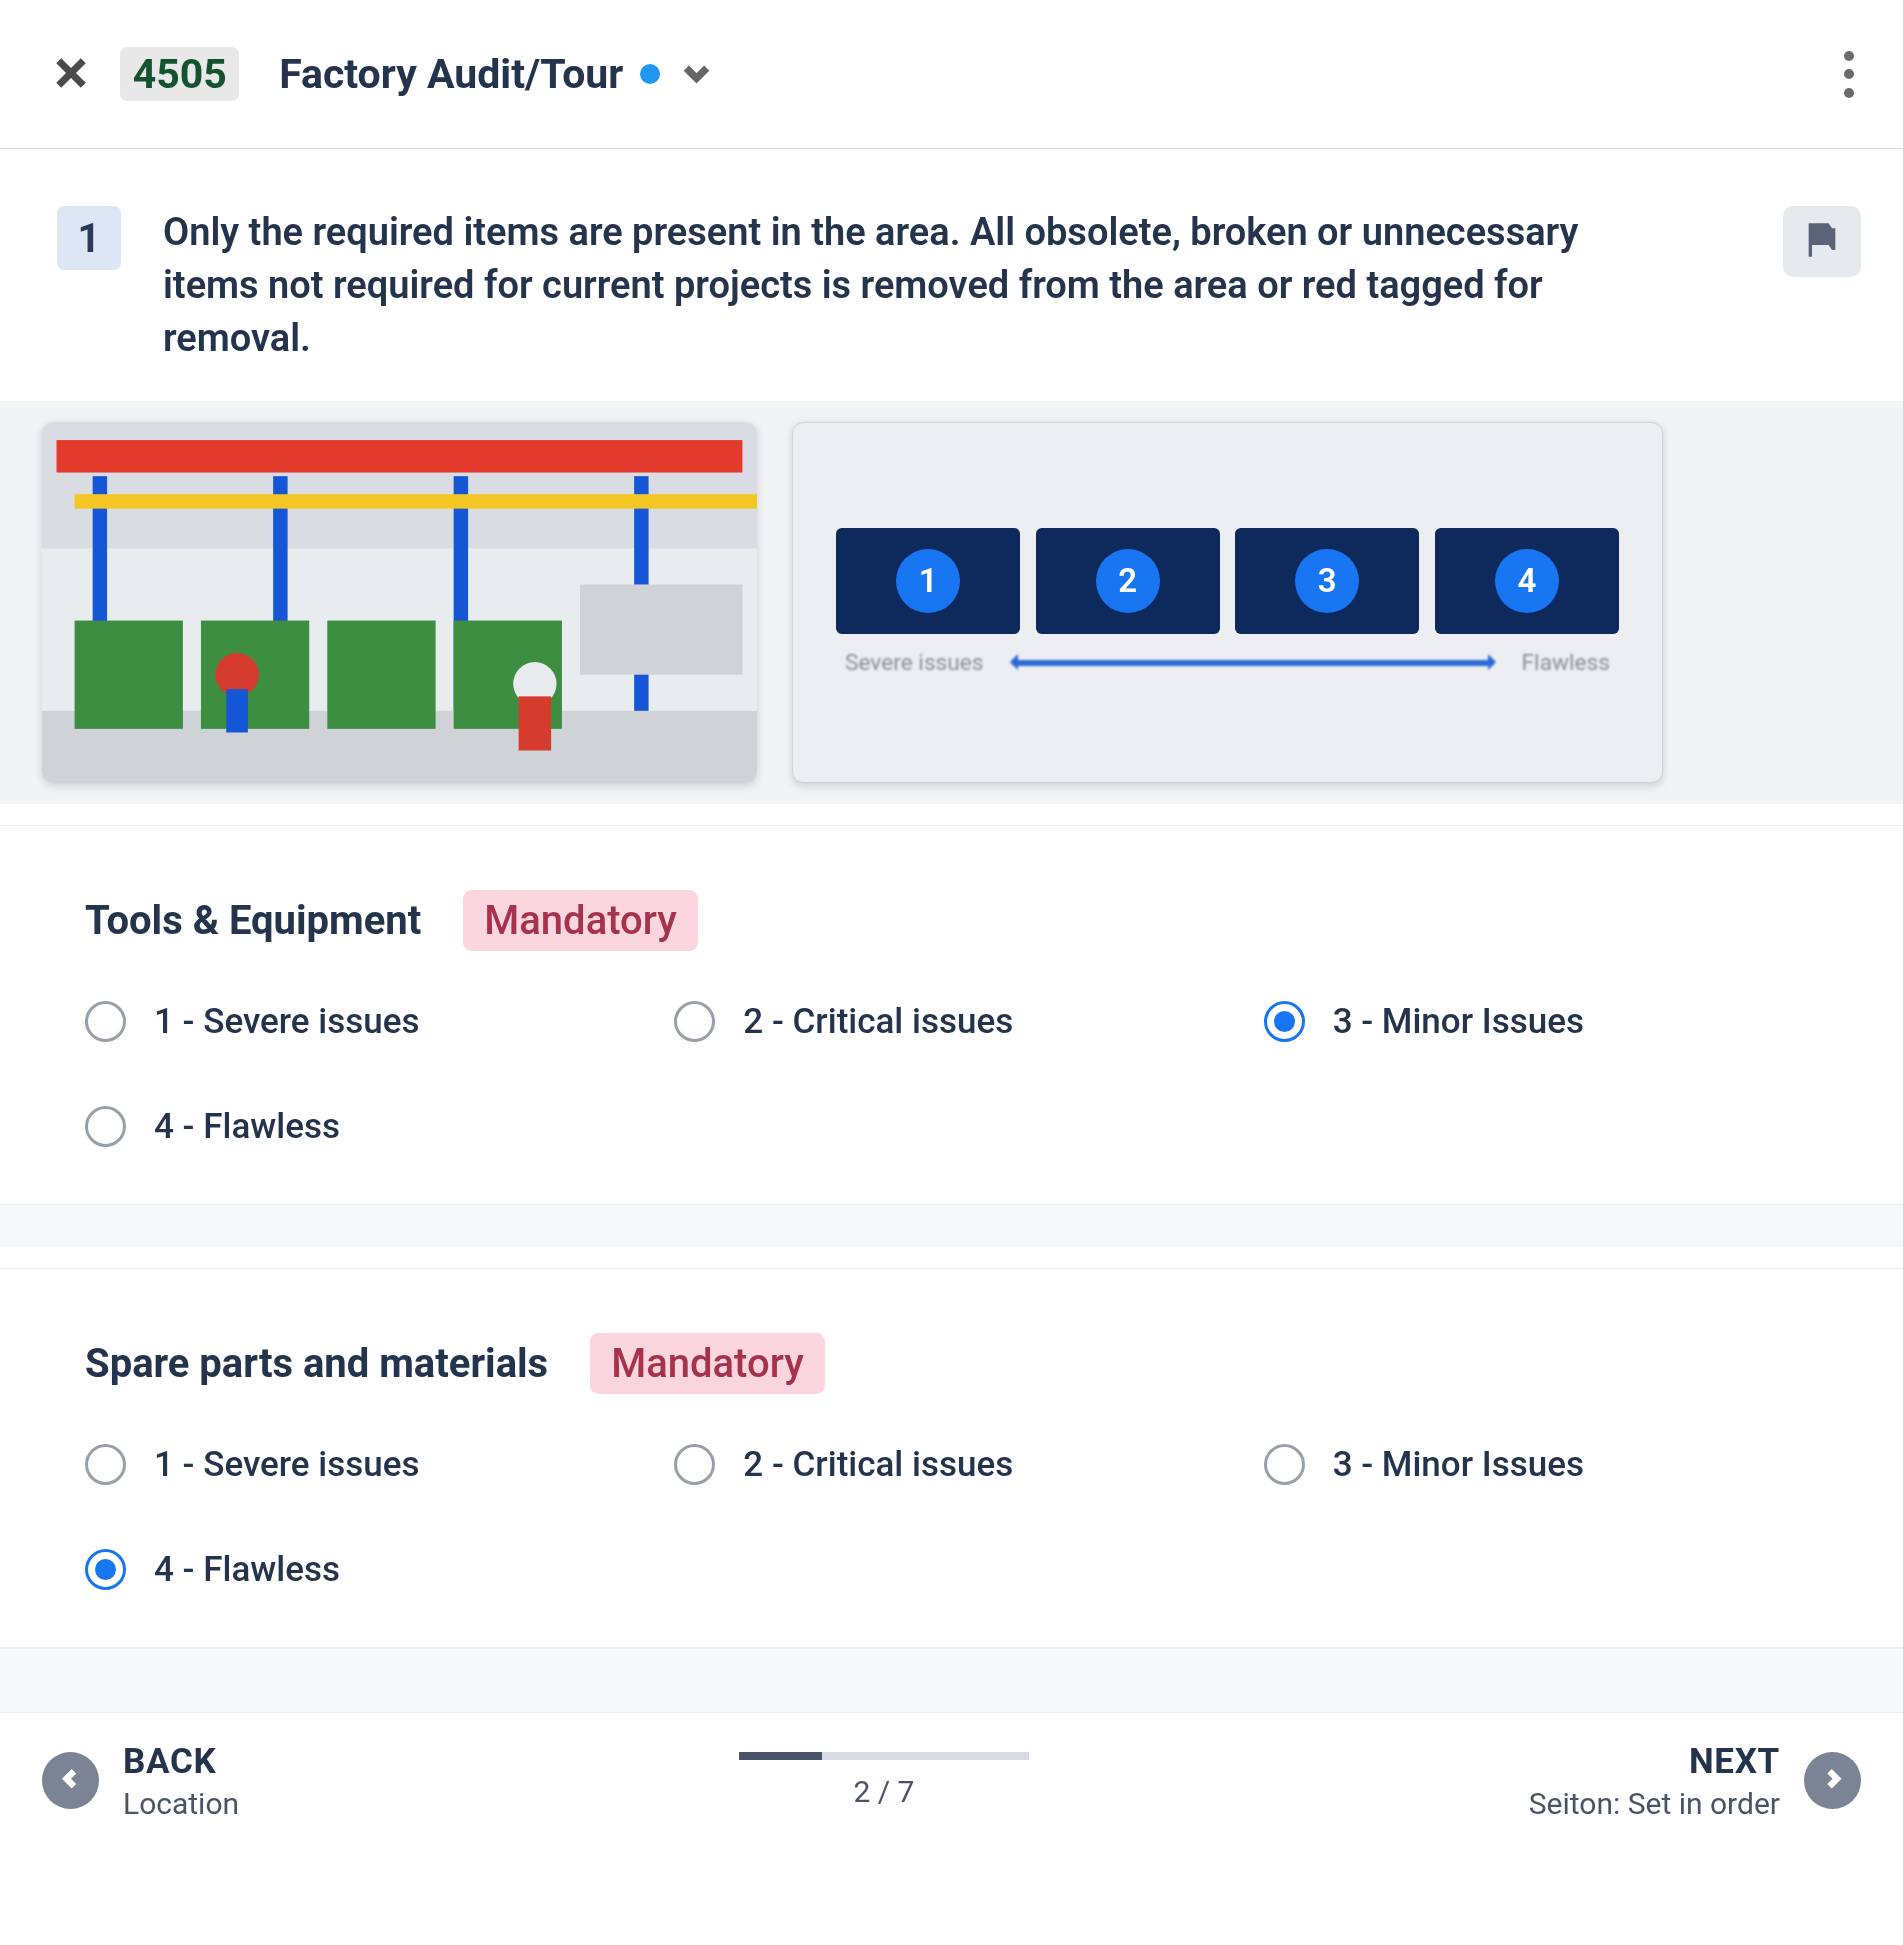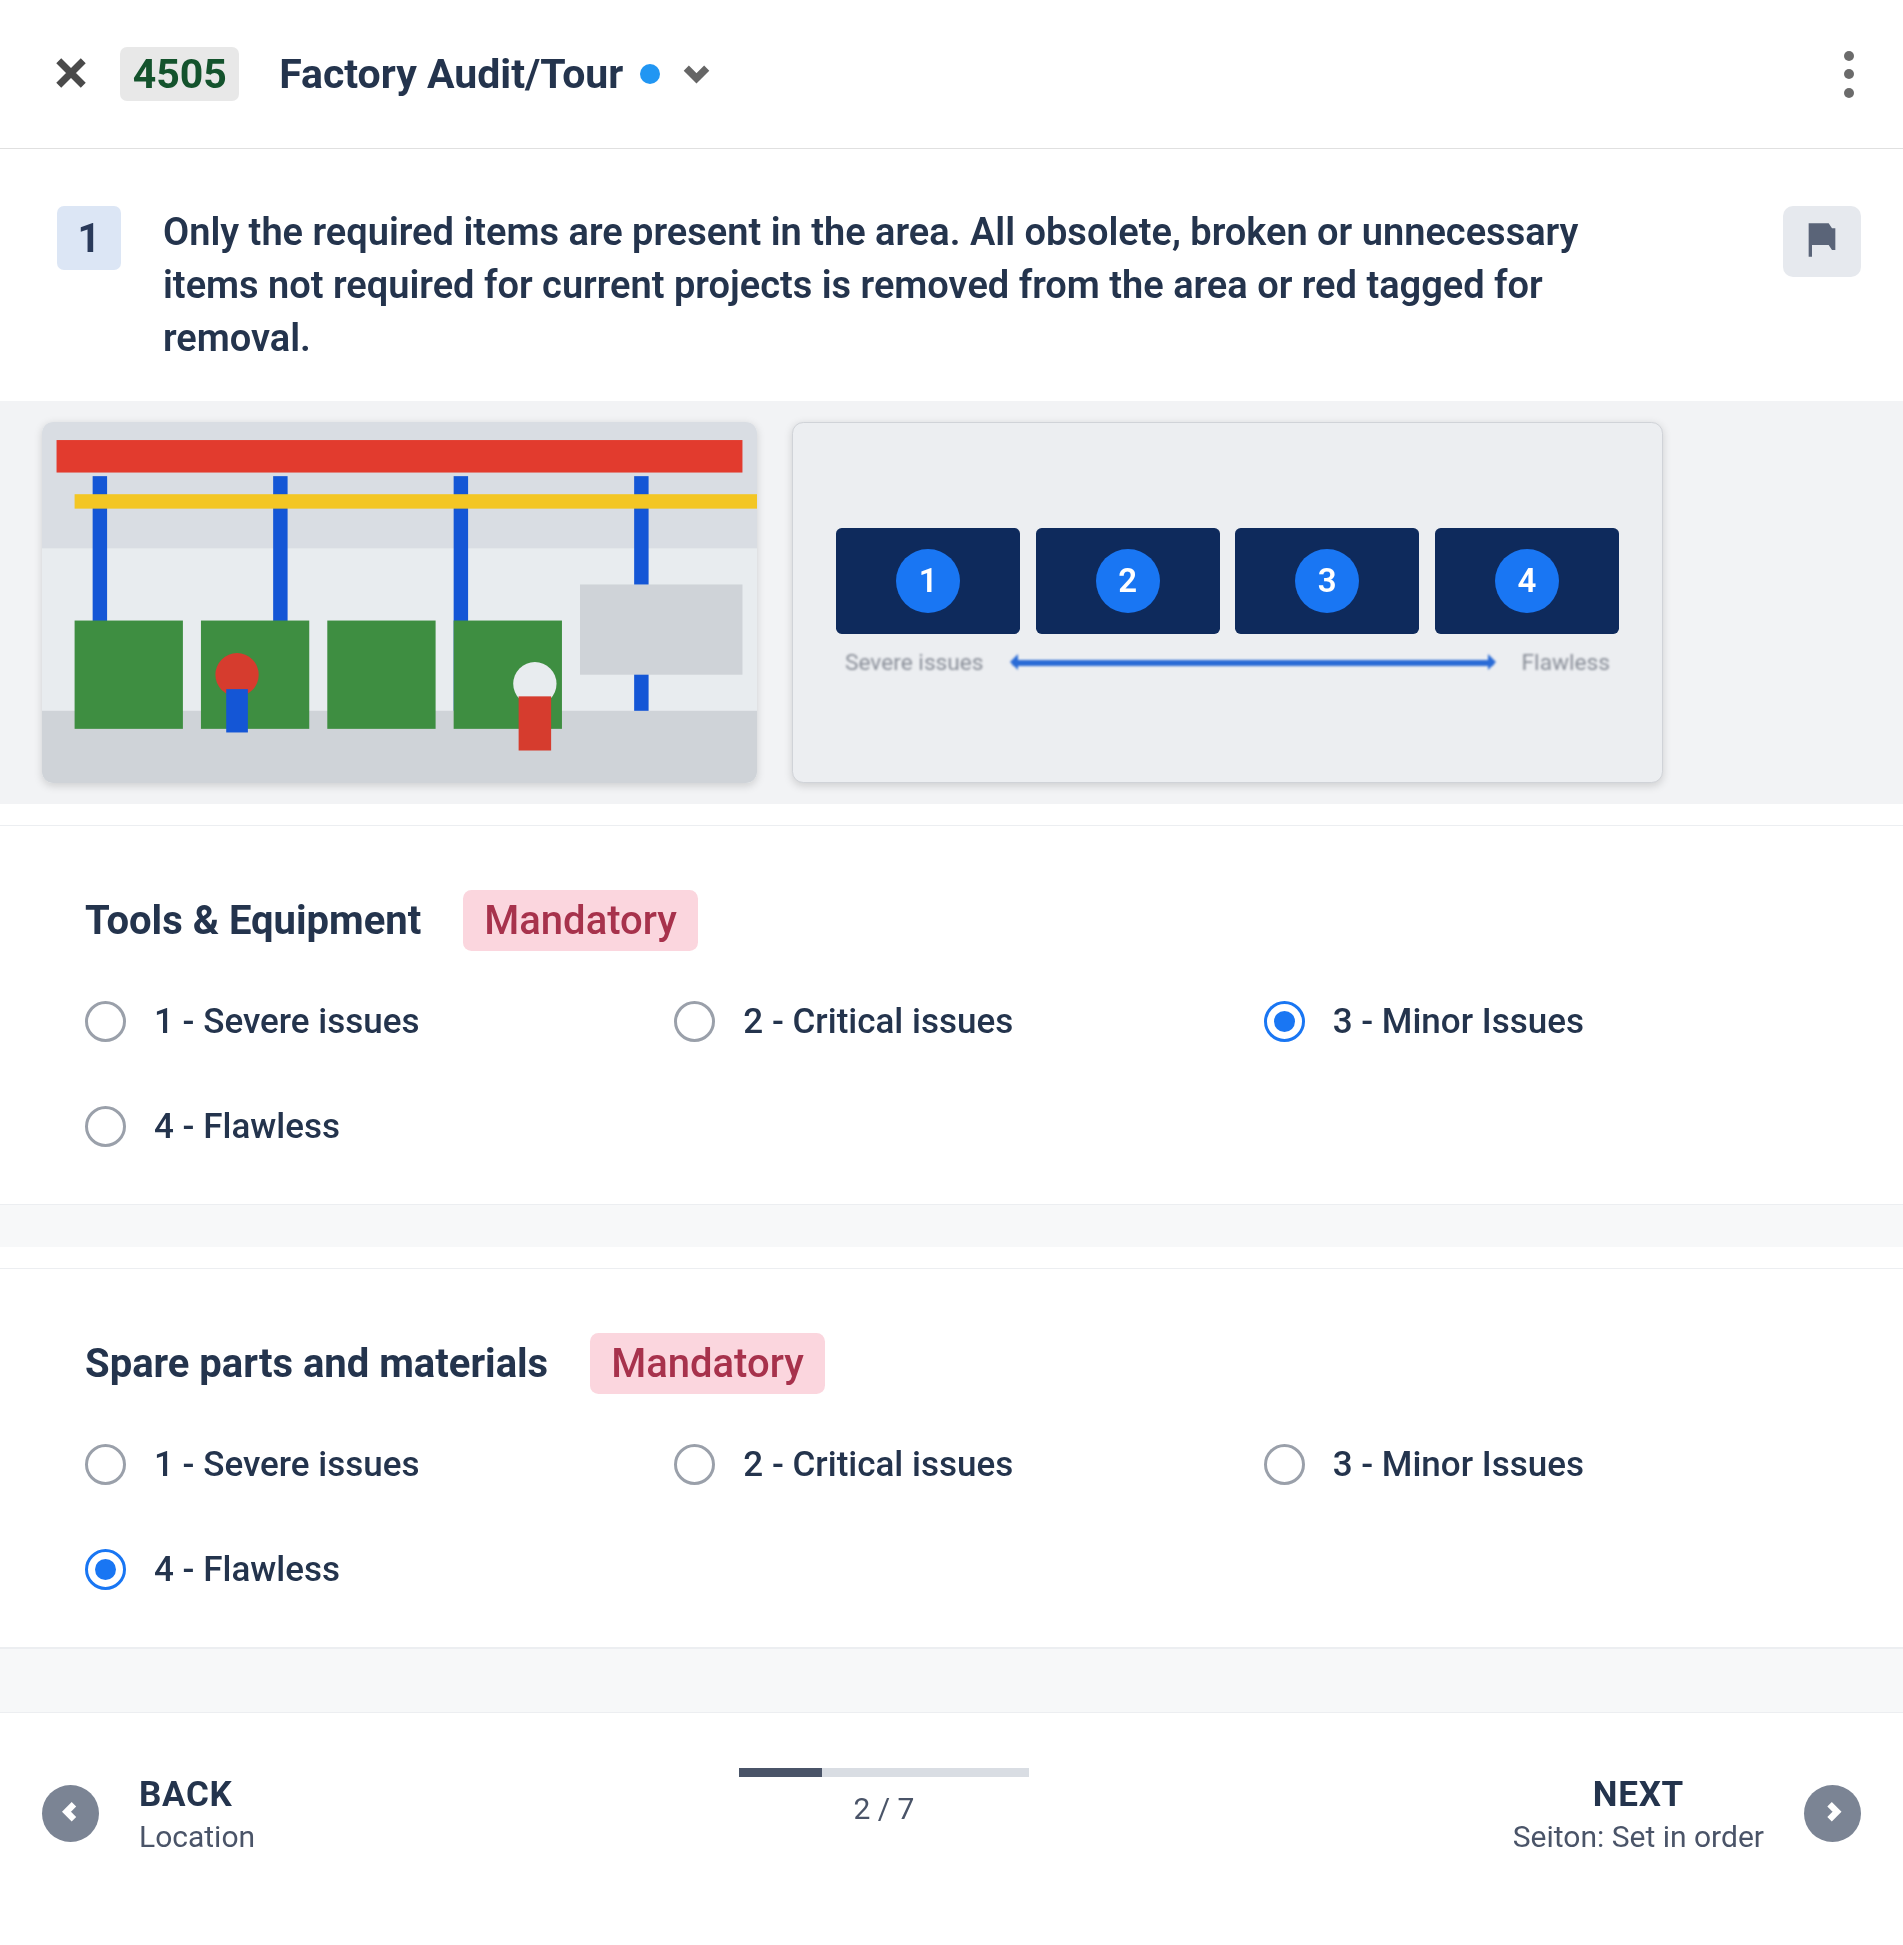--- a/index.html
+++ b/index.html
@@ -75,27 +75,27 @@
   .divider-space { height:42px; background:#f7f8f9; }
 
   
   .spacer-bottom { height: 64px; background:#f7f8f9; border-top:1.4px solid #eceef1;}
   .footer-nav {
     display:flex; align-items:center; justify-content:space-between;
     padding: 28px 42px 42px 42px;
     background:#fff;
     border-top:1.4px solid #eceef1;
   }
-  .nav-side { display:flex; align-items:center; gap:40px;margin-top:33px; }
+  .nav-side { display:flex; align-items:center; gap:24px; }
   .nav-btn-circle { width:57px; height:57px; border-radius:50%; background:#7b8494; display:flex; align-items:center; justify-content:center; cursor:pointer; }
   .nav-btn-circle svg { width:25.5px; height:25.5px; stroke:#fff; stroke-width:6; fill:none; }
   .nav-text { display:flex; flex-direction:column; }
   .nav-main { font-size:35px; font-weight:700; color:#24344d; letter-spacing:0.7px; }
   .nav-sub { font-size:30px; color:#4a5468; margin-top:4.2px;}
-  .right-side { text-align:center; }
+  .right-side { text-align:right; }
   .center-progress { display:flex; flex-direction:column; align-items:center; gap:14px; }
   .progress-track { width:290px; height:8.5px; background:#d9dde3; position:relative; }
   .progress-fill { position:absolute; left:0; top:0; height:100%; background:#4a5468; }
   .page-count { font-size:30px; color:#4a5468; }
 </style>
 </head>
 <body>
 
 <div class="header">
   <div class="header-left">

